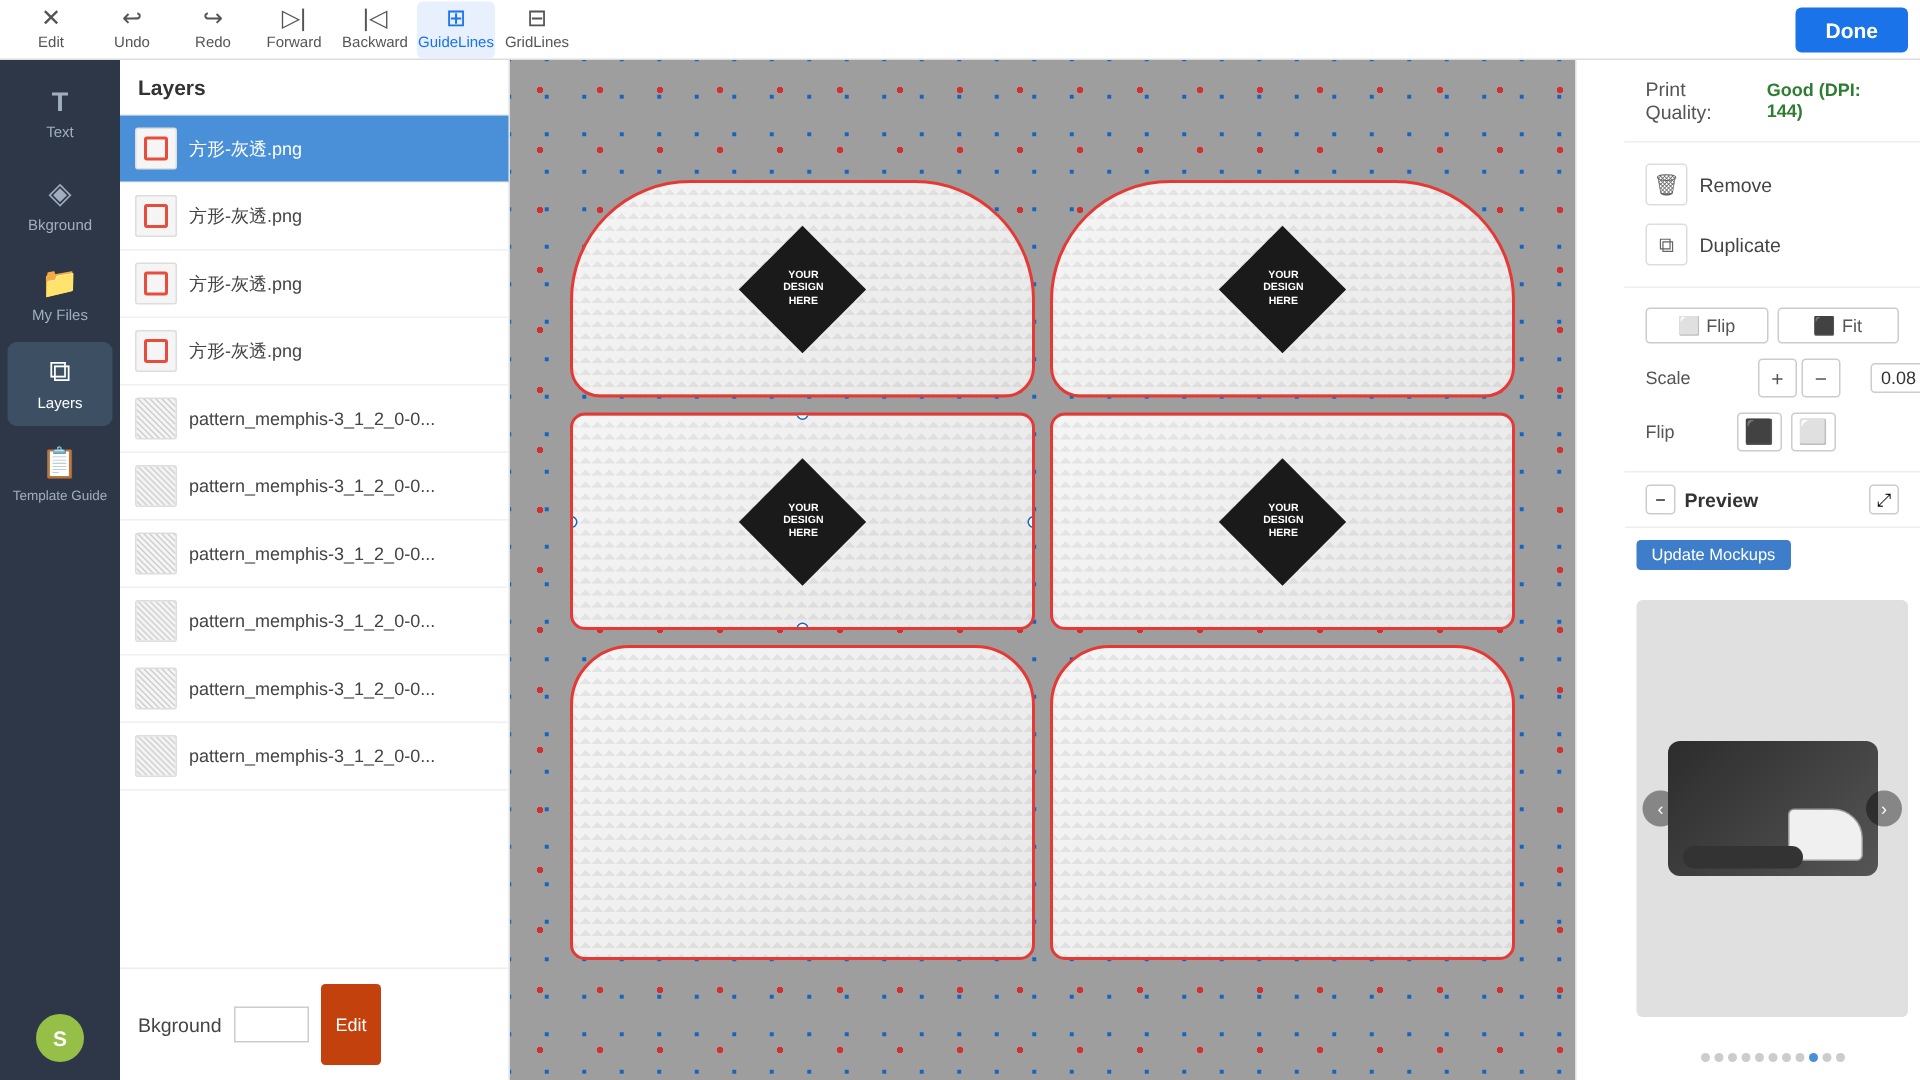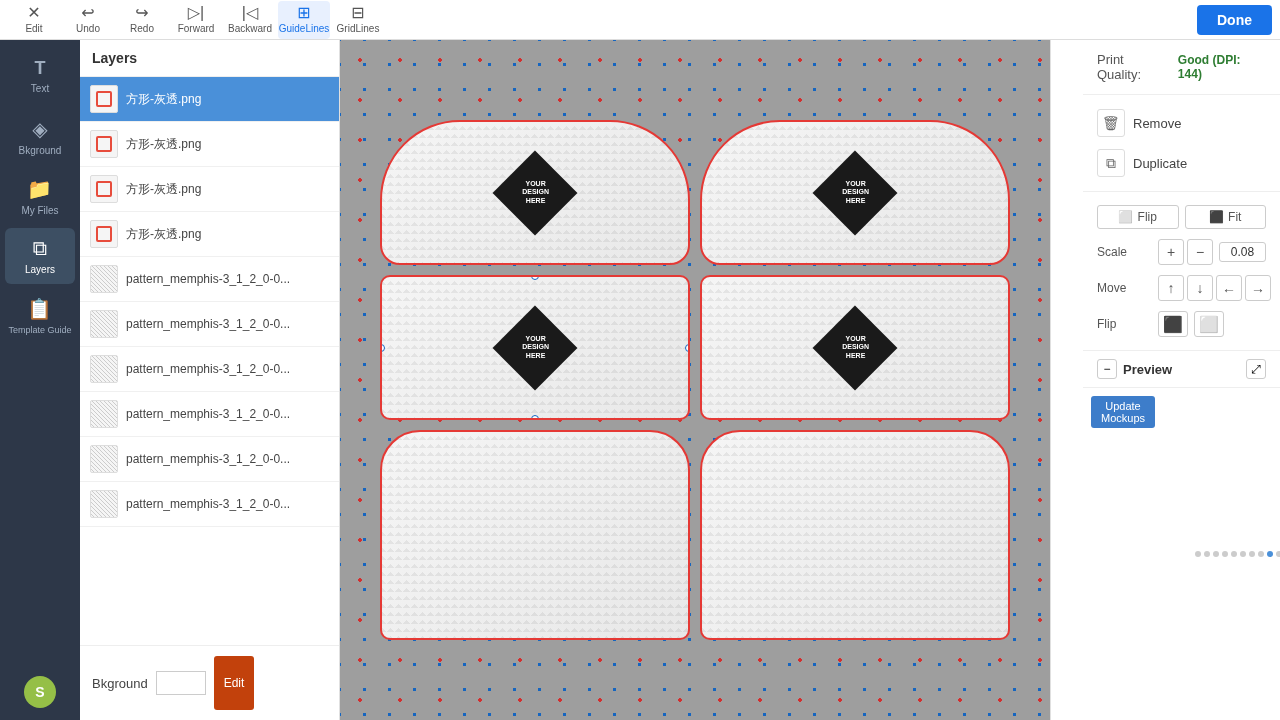--- a/index.html
+++ b/index.html
@@ -158,21 +158,21 @@
       width: 28px; height: 28px; border: 1px solid #ddd; border-radius: 3px;
       display: flex; align-items: center; justify-content: center; font-size: 14px; color: #666;
     }
     .action-label { font-size: 13px; }
 
     .right-controls {
       padding: 8px 14px;
       border-bottom: 1px solid #eee;
     }
     .control-row {
-      display: flex; align-items: center; padding: 5px 0; gap: 6px;
+      display: flex; align-items: center; padding: 5px 0; gap: 20px;
     }
     .control-label { width: 55px; color: #555; font-size: 12px; flex-shrink: 0; }
     .control-btns { display: flex; gap: 3px; }
     .ctrl-btn {
       width: 26px; height: 26px; border: 1px solid #ccc; border-radius: 3px; background: #fff;
       display: flex; align-items: center; justify-content: center; cursor: pointer; font-size: 14px; color: #555;
     }
     .ctrl-value {
       border: 1px solid #ccc; border-radius: 3px; padding: 2px 6px;
       font-size: 12px; width: 50px; text-align: center; color: #333;
@@ -205,21 +205,21 @@
     .preview-collapse-btn {
       width: 20px; height: 20px; border: 1px solid #ccc; border-radius: 3px;
       display: flex; align-items: center; justify-content: center; cursor: pointer; font-size: 12px;
     }
     .preview-title { font-size: 13px; font-weight: 600; color: #333; flex: 1; }
     .preview-expand-btn {
       width: 20px; height: 20px; border: 1px solid #ccc; border-radius: 3px;
       display: flex; align-items: center; justify-content: center; cursor: pointer; font-size: 12px;
     }
     .preview-content {
-      flex: 1; padding: 8px; display: flex; flex-direction: row; align-items: center; gap: 20px;
+      flex: 1; padding: 8px; display: flex; flex-direction: column; align-items: center; gap: 20px;
     }
     .update-mockup-btn {
       background: #3d7dca; color: #fff; border: none; border-radius: 3px;
       padding: 4px 10px; font-size: 11px; cursor: pointer; align-self: flex-start;
     }
     .preview-image-container {
       width: 100%; flex: 1; position: relative; background: #e0e0e0; border-radius: 4px;
       display: flex; align-items: center; justify-content: center; overflow: hidden;
     }
     .preview-shoe-img {
@@ -537,29 +537,20 @@
       <div class="control-row">
         <span class="control-label">Scale</span>
         <div class="control-btns">
           <button class="ctrl-btn">+</button>
           <button class="ctrl-btn">−</button>
         </div>
         <span class="ctrl-value">0.08</span>
       </div>
 
 
-      <div class="control-row">
-        <span class="control-label">Move</span>
-        <div class="control-btns">
-          <button class="ctrl-btn">↑</button>
-          <button class="ctrl-btn">↓</button>
-          <button class="ctrl-btn">←</button>
-          <button class="ctrl-btn">→</button>
-        </div>
-      </div>
 
       <div class="flip-row">
         <span class="flip-label">Flip</span>
         <button class="flip-btn">⬛</button>
         <button class="flip-btn">⬜</button>
       </div>
     </div>
 
     <div class="preview-section">
       <div class="preview-header">

